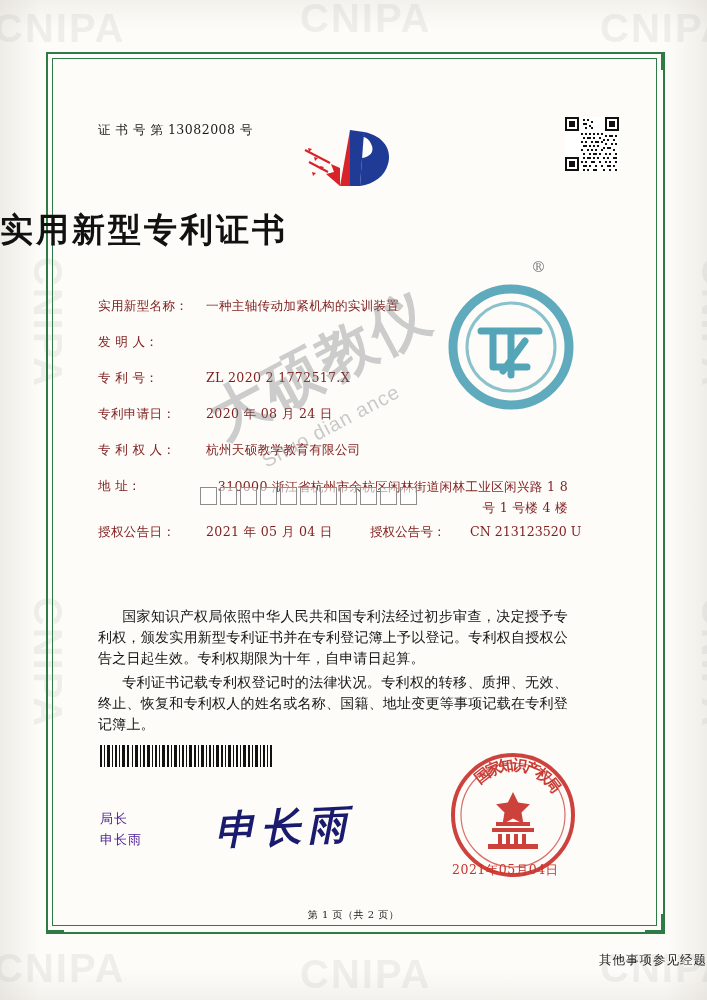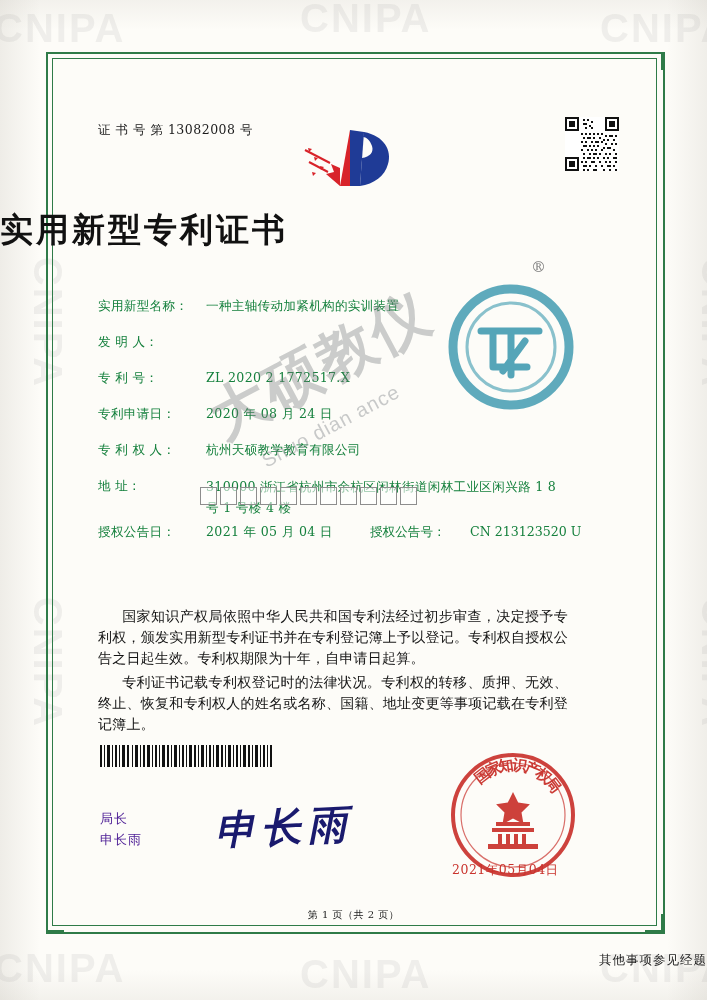--- a/index.html
+++ b/index.html
@@ -178,39 +178,39 @@
   .fields {
     position: absolute;
     left: 98px;
     top: 296px;
     width: 470px;
   }
   .frow {
     position: relative;
     min-height: 36px;
     font-size: 12.6px;
-    color: #15803d;
+    color: #7f1d1d;
     line-height: 19px;
   }
   .flabel {
     position: absolute;
     left: 0;
     top: 0;
     white-space: nowrap;
     letter-spacing: 0.3px;
   }
   .fval {
     position: absolute;
     left: 108px;
     top: 0;
     right: 0;
     letter-spacing: 0.3px;
   }
   .frow.addr { min-height: 46px; }
-  .frow.addr .fval { line-height: 21px; }
+  .frow.addr .fval { line-height: 21px; text-align: right; }
 
   .frow.twocol .fval2label {
     position: absolute;
     left: 272px;
     top: 0;
     white-space: nowrap;
   }
   .frow.twocol .fval2 {
     position: absolute;
     left: 372px;

